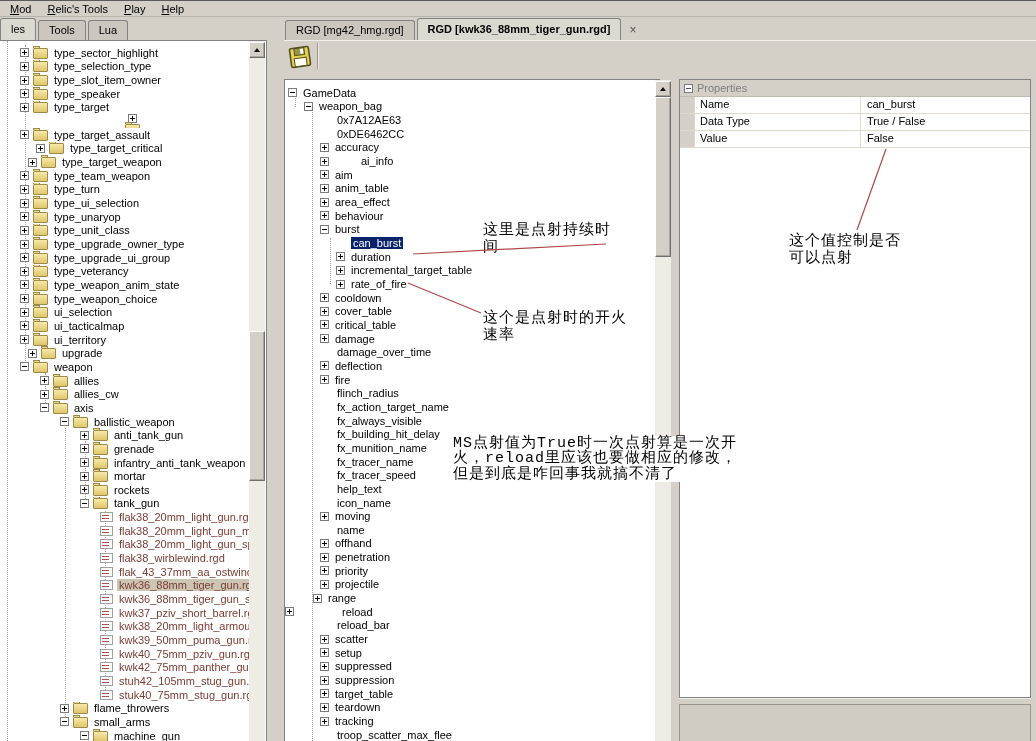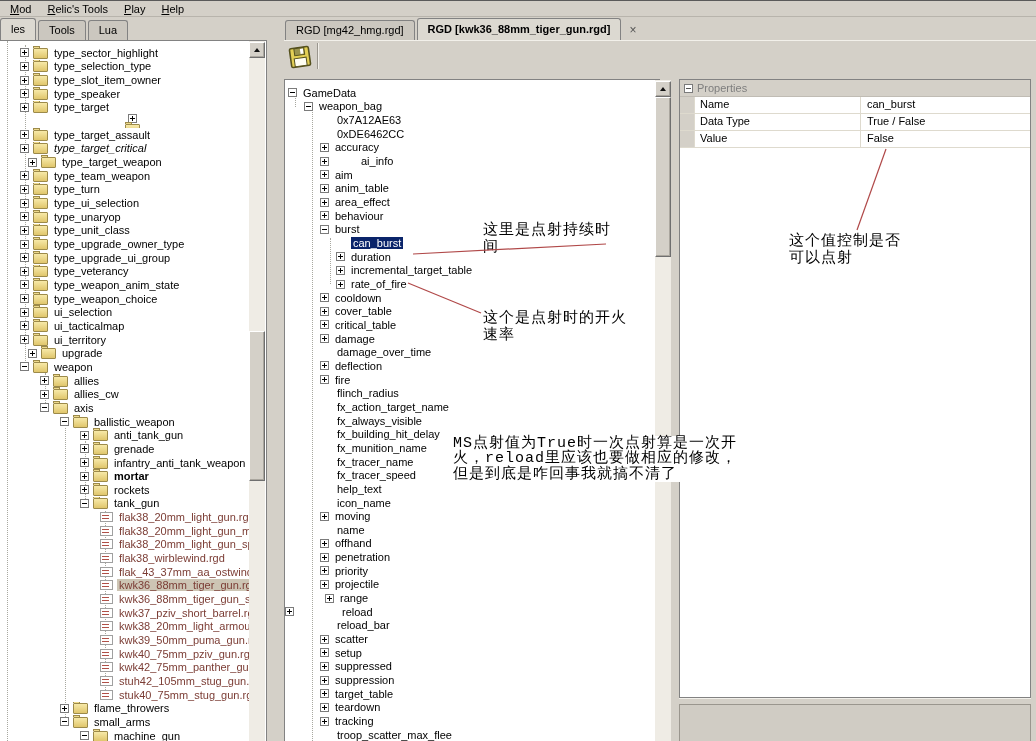--- a/index.html
+++ b/index.html
@@ -146,21 +146,21 @@
         <div class="trow" style="padding-left: 20px; flex-direction: column;">
           <span class="tbox plus"></span>
           <span class="folder"></span>
           <span class="tlabel">type_target_action</span>
         </div>
         <div class="trow" style="padding-left: 20px;">
           <span class="tbox plus"></span>
           <span class="folder"></span>
           <span class="tlabel">type_target_assault</span>
         </div>
-        <div class="trow" style="padding-left: 20px; font-style: italic;">
+        <div class="trow" style="padding-left: 36px;">
           <span class="tbox plus"></span>
           <span class="folder"></span>
           <span class="tlabel">type_target_critical</span>
         </div>
         <div class="trow" style="padding-left: 28px;">
           <span class="tbox plus"></span>
           <span class="folder"></span>
           <span class="tlabel">type_target_weapon</span>
         </div>
         <div class="trow" style="padding-left: 20px;">
@@ -266,21 +266,21 @@
         <div class="trow" style="padding-left: 80px;">
           <span class="tbox plus"></span>
           <span class="folder"></span>
           <span class="tlabel">grenade</span>
         </div>
         <div class="trow" style="padding-left: 80px;">
           <span class="tbox plus"></span>
           <span class="folder"></span>
           <span class="tlabel">infantry_anti_tank_weapon</span>
         </div>
-        <div class="trow" style="padding-left: 80px; font-weight: bold;">
+        <div class="trow" style="padding-left: 80px;">
           <span class="tbox plus"></span>
           <span class="folder"></span>
           <span class="tlabel">mortar</span>
         </div>
         <div class="trow" style="padding-left: 80px;">
           <span class="tbox plus"></span>
           <span class="folder"></span>
           <span class="tlabel">rockets</span>
         </div>
         <div class="trow" style="padding-left: 80px;">
@@ -513,21 +513,21 @@
           <span class="tlabel">penetration</span>
         </div>
         <div class="trow" style="padding-left: 35px;">
           <span class="tbox plus"></span>
           <span class="tlabel">priority</span>
         </div>
         <div class="trow" style="padding-left: 35px;">
           <span class="tbox plus"></span>
           <span class="tlabel">projectile</span>
         </div>
-        <div class="trow" style="padding-left: 40px;">
+        <div class="trow" style="padding-left: 28px;">
           <span class="tbox plus"></span>
           <span class="tlabel">range</span>
         </div>
         <div class="trow" style=" gap: 42px;">
           <span class="tbox plus"></span>
           <span class="tlabel">reload</span>
         </div>
         <div class="trow" style="padding-left: 35px;">
           <span class="spacer" style="width: 15px;"></span>
           <span class="tlabel">reload_bar</span>

